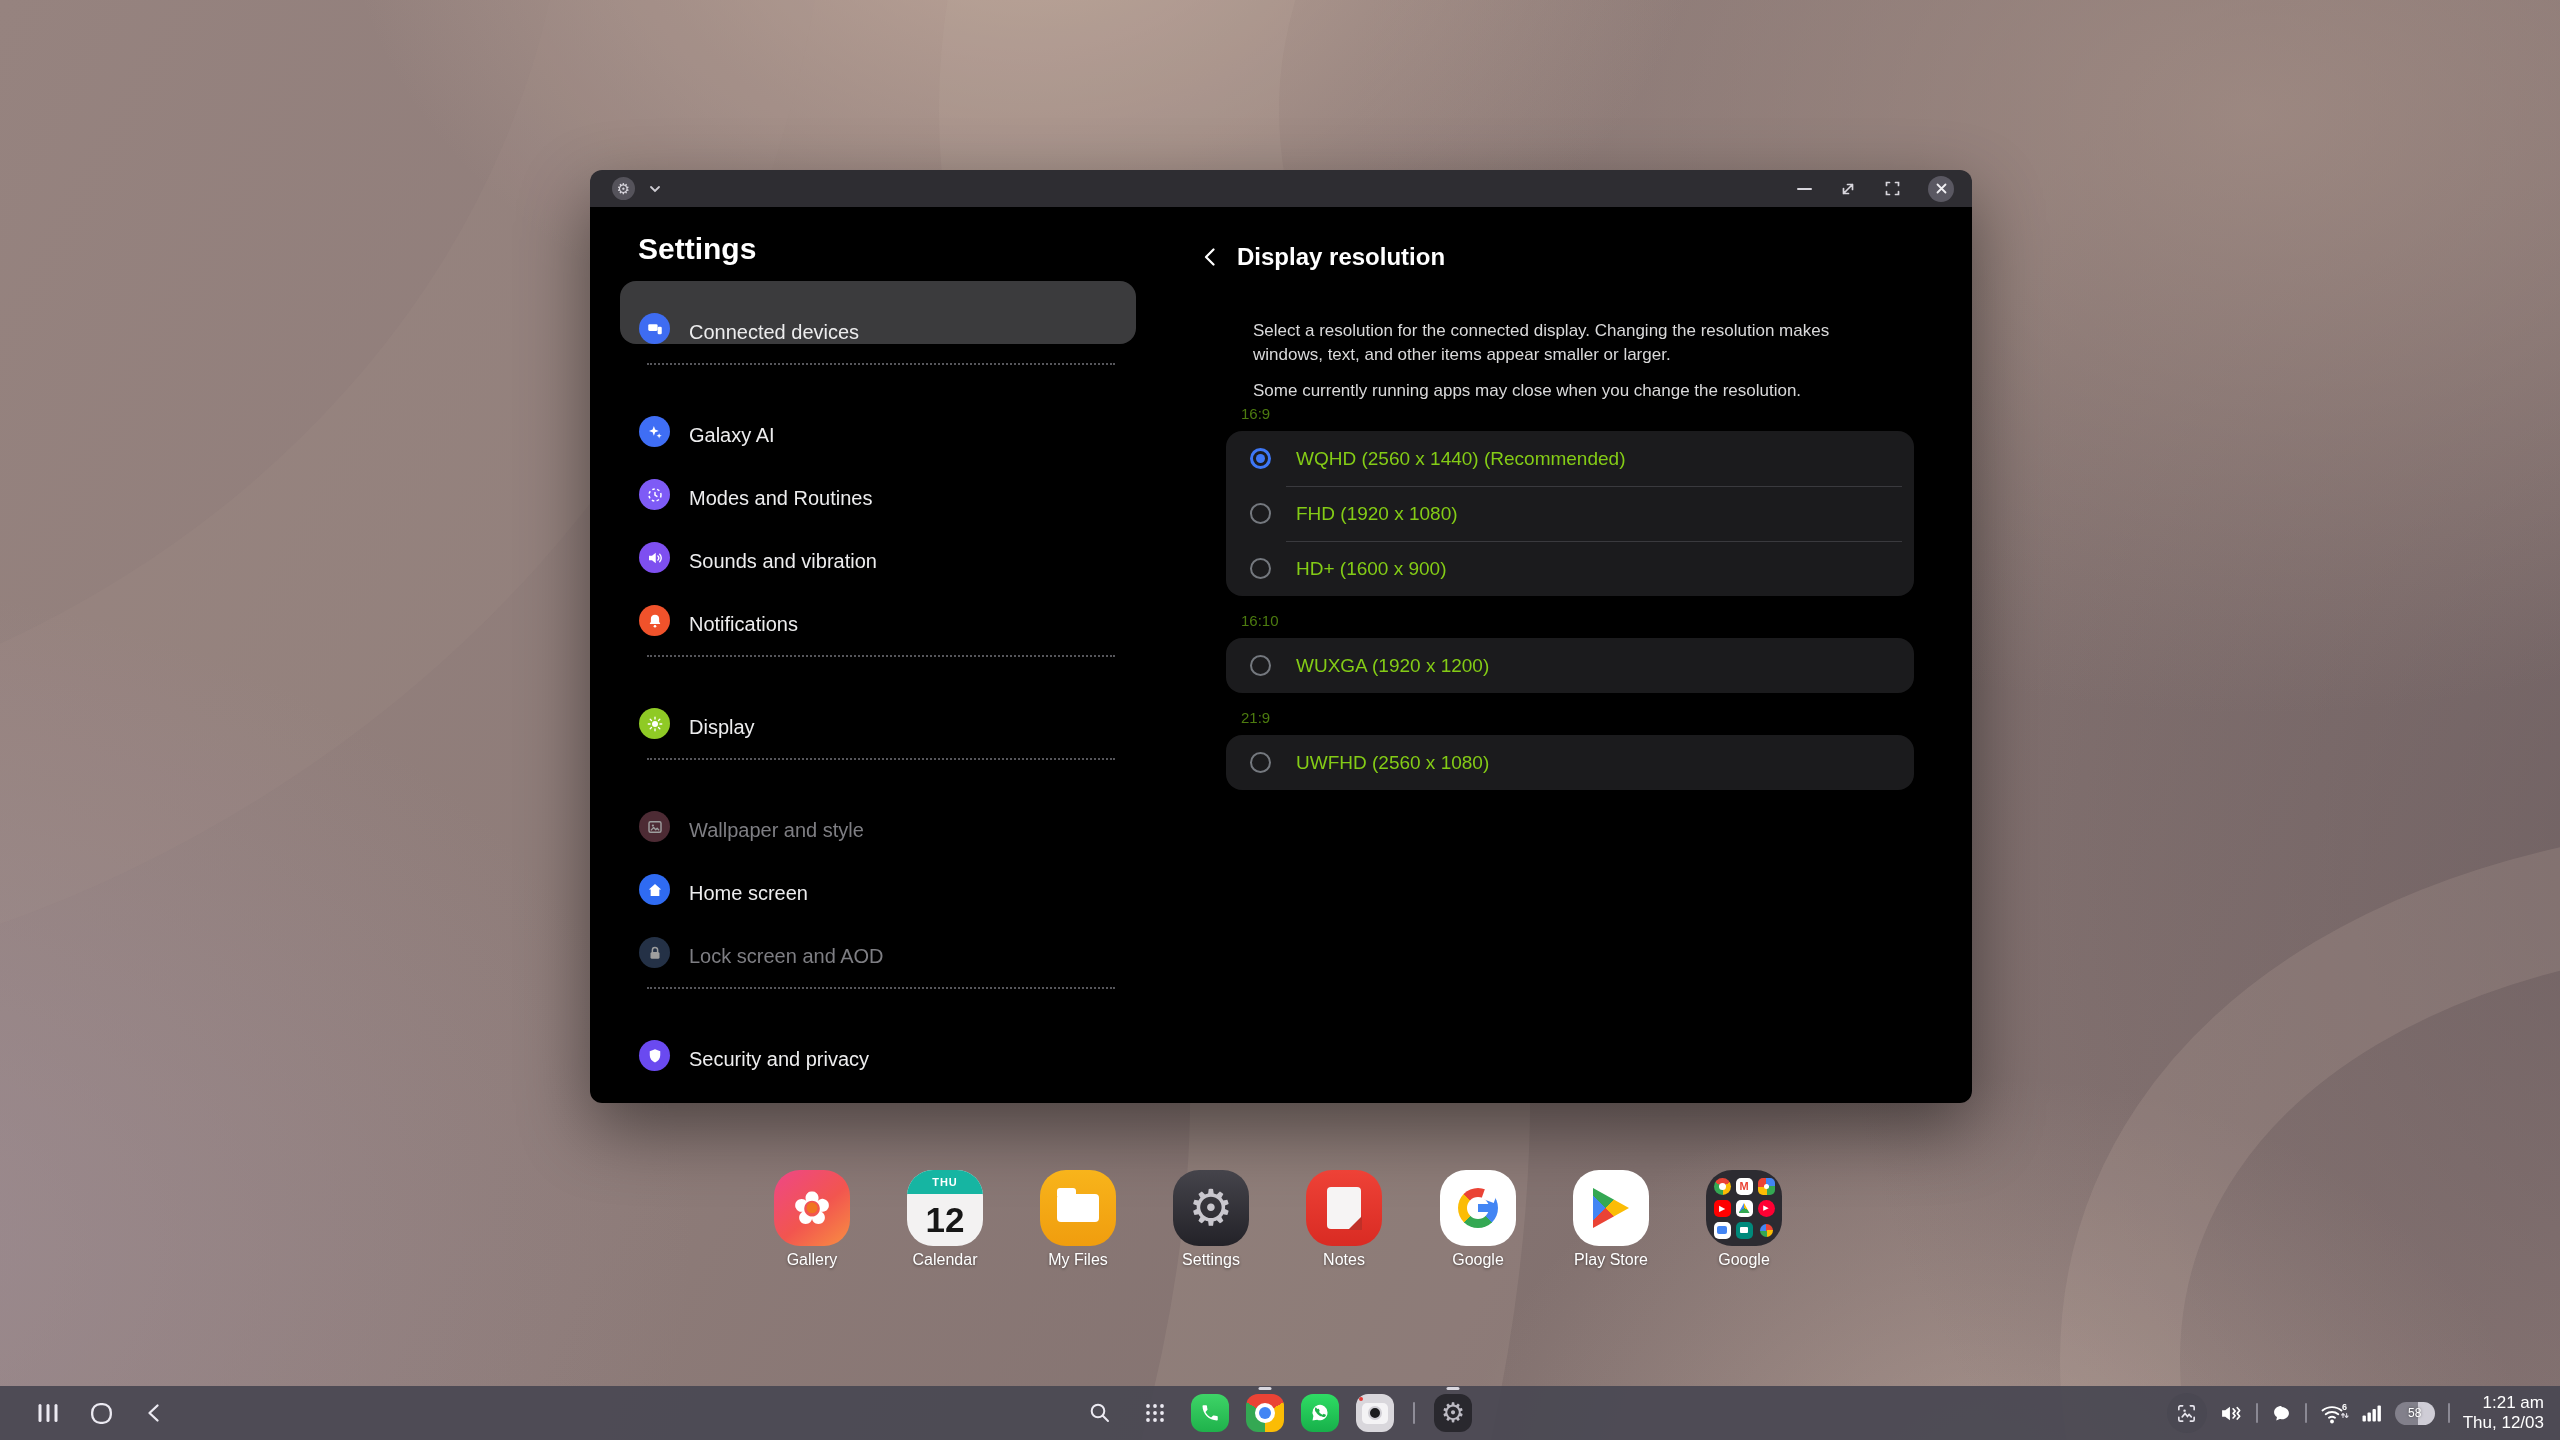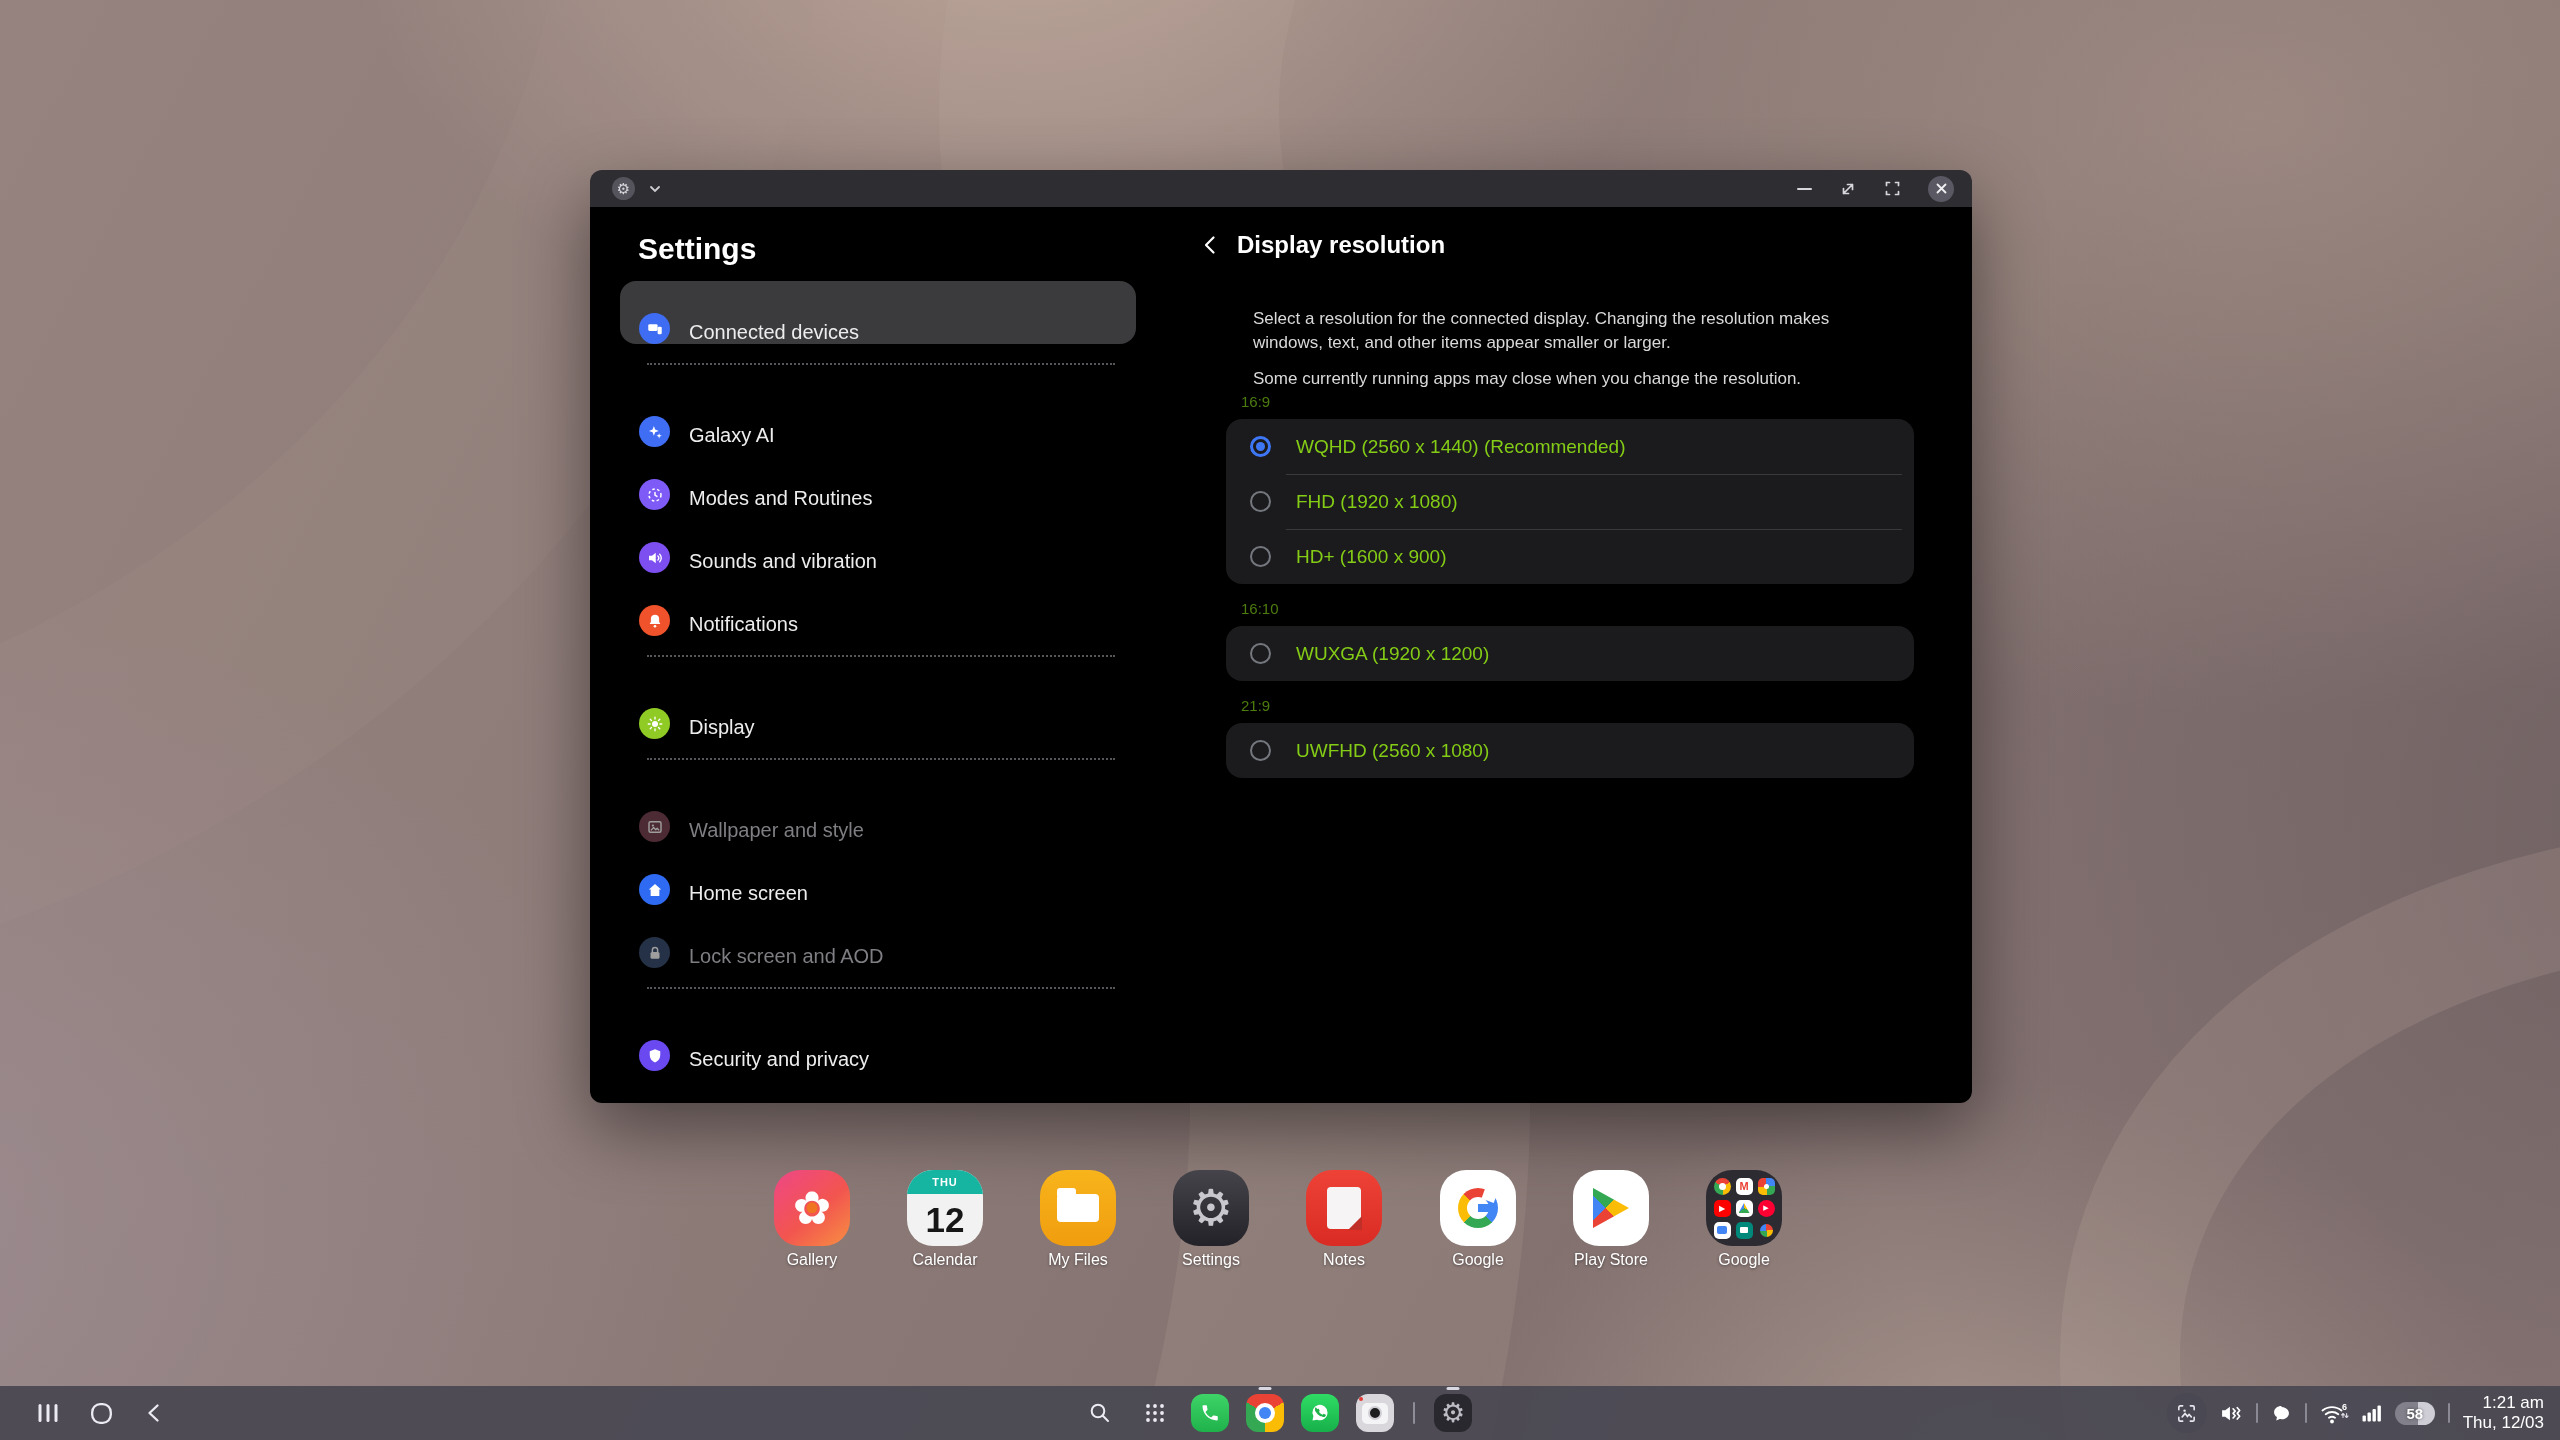--- a/index.html
+++ b/index.html
@@ -34,21 +34,21 @@
   .side-list{position:absolute;left:30px;top:74px;width:516px;}
   .side-row{height:63px;display:flex;align-items:flex-end;border-radius:16px;padding-left:19px;box-sizing:border-box;}
   .side-row.selected{background:#3b3b3d;}
   .side-icon{width:31px;height:31px;border-radius:50%;margin-right:19px;flex:none;
     display:flex;align-items:center;justify-content:center;}
   .side-label{font-size:20px;color:#ededee;}
   .side-row.dimmed .side-label{color:#7e7e83;}
   .side-row.dimmed .side-icon{filter:brightness(.62) saturate(.75);}
   .side-div{border-top:2px dotted #56565b;margin:19px 21px 19px 27px;}
   
-  .main{position:absolute;left:636px;top:0;width:700px;height:100%;text-decoration:underline;}
+  .main{position:absolute;left:636px;top:12px;width:700px;height:100%;text-decoration:underline;}
   .main-header{position:absolute;left:-28px;top:24px;display:flex;align-items:center;gap:13px;}
   .main-title{font-size:24px;font-weight:700;color:#fff;}
   .desc{position:absolute;left:15px;top:88px;width:645px;font-size:17px;line-height:1.42;color:#d9d9da;}
   .desc p{margin:12px;}
   .groups{position:absolute;left:0;top:170px;width:688px;}
   .group-label{margin:16px 0 8px 15px;font-size:15px;color:#4d7c0f;height:18px;}
   .card{background:#1b1b1d;border-radius:16px;overflow:hidden;}
   .opt-row{height:55px;display:flex;align-items:center;padding-left:24px;position:relative;cursor:default;}
   .opt-sep{position:absolute;top:0;left:60px;right:12px;height:1px;background:#3a3a3e;}
   .radio{width:21px;height:21px;box-sizing:border-box;border:2.5px solid #74787e;border-radius:50%;margin-right:25px;flex:none;position:relative;}
@@ -110,21 +110,21 @@
   .ic-cam .lens{position:absolute;left:50%;top:50%;transform:translate(-50%,-50%);width:14px;height:14px;border-radius:50%;
     background:#1c1c1e;border:2px solid #d0ced4;box-sizing:border-box;}
   .ic-cam .dot{position:absolute;left:3px;top:3px;width:4px;height:4px;border-radius:50%;background:#e53935;}
   .ic-dsettings{background:#29282e;display:flex;align-items:center;justify-content:center;}
   .ic-dsettings .gear{color:#bdbbc4;font-size:27px;line-height:1;}
   .dock-sep{width:2px;height:22px;background:#8f8d98;border-radius:1px;margin:0 2px;}
   .status{position:absolute;right:16px;top:0;height:54px;display:flex;align-items:center;gap:13px;}
   .st-sep{width:2px;height:20px;background:#8b8994;border-radius:1px;}
   .cap-circle{width:40px;height:40px;border-radius:50%;background:#4a4852;display:flex;align-items:center;justify-content:center;}
   .batt{width:40px;height:23px;border-radius:12px;background:linear-gradient(90deg,#82808b 0 58%,#cfcdd6 58% 100%);
-    display:flex;align-items:center;justify-content:center;font-size:15px;font-weight:700;color:#fff;
+    display:flex;align-items:center;justify-content:center;font-size:12px;font-weight:400;color:#fff;
     text-shadow:0 0 3px rgba(0,0,0,.55);}
   .clock{color:#fff;font-size:17px;line-height:20px;text-align:right;}
 </style>
 </head>
 <body>
 
 <div class="wallpaper">
   <svg width="2560" height="1440" viewBox="0 0 2560 1440">
     <path d="M1150,-100 C950,420 1560,620 1290,1540" stroke="#c3aca0" stroke-width="340" fill="none" opacity="0.16"></path>
     <path d="M700,-150 C680,350 300,700 -100,820" stroke="#a9958f" stroke-width="260" fill="none" opacity="0.14"></path>

